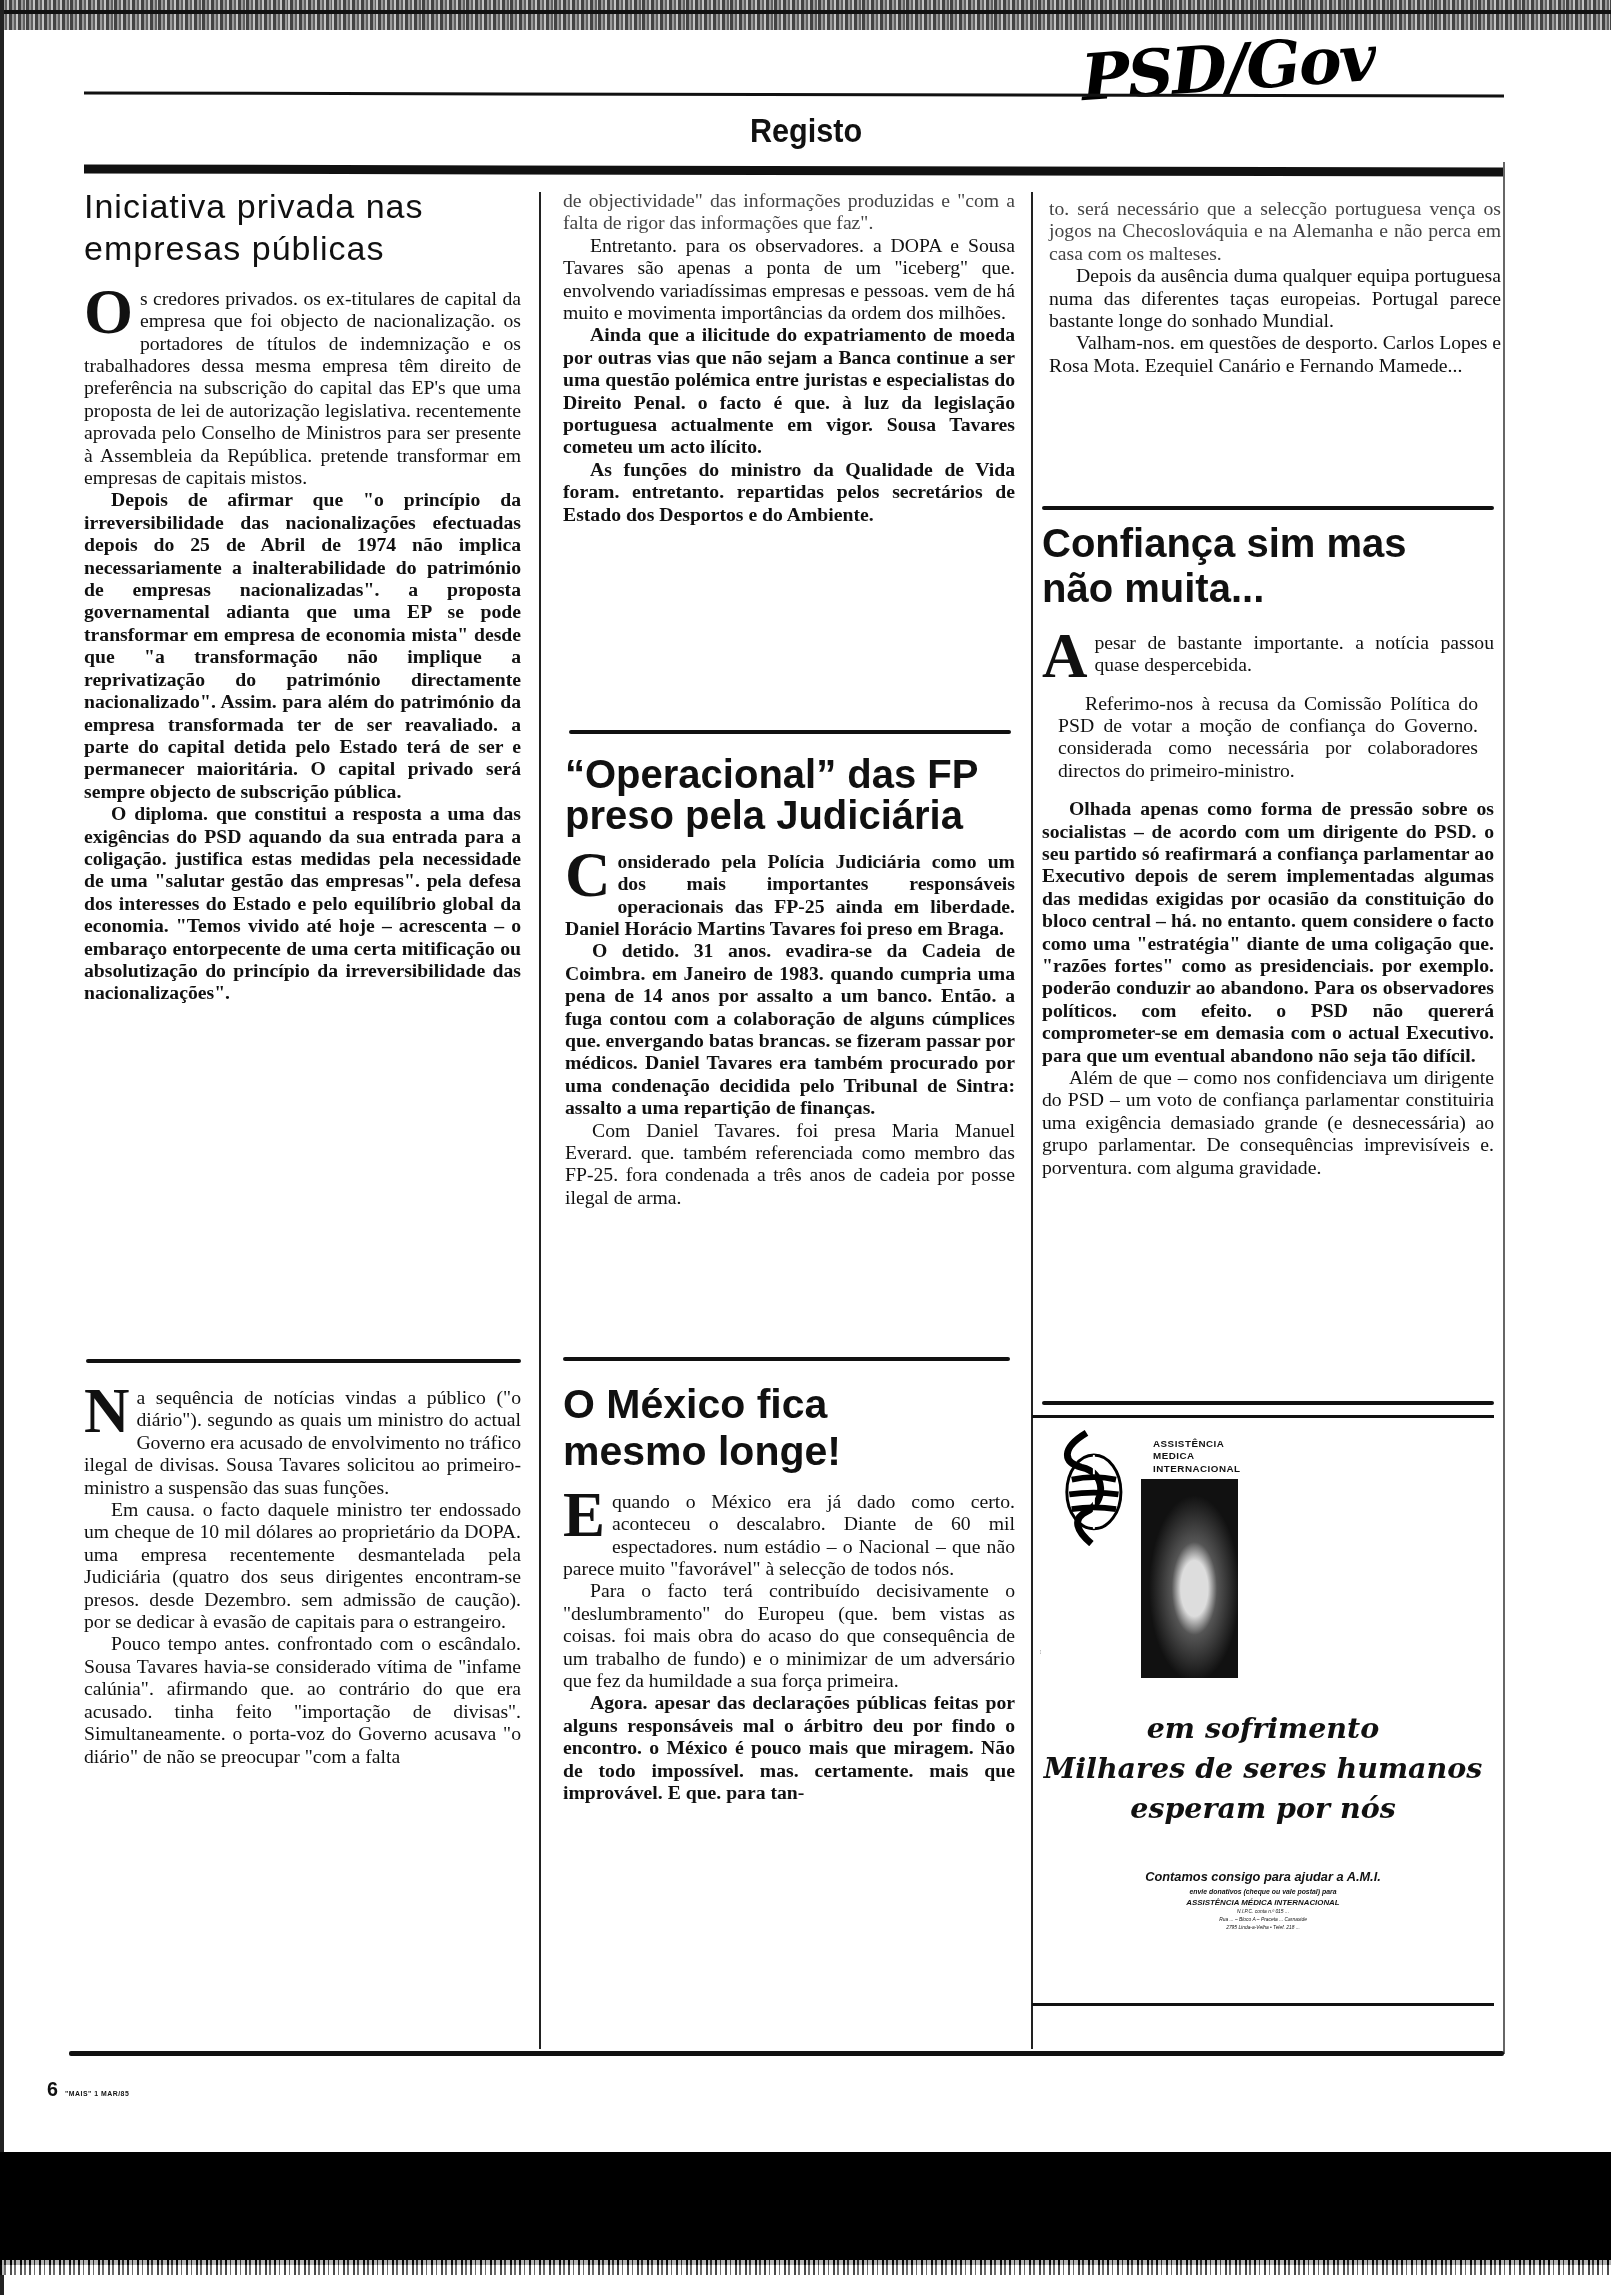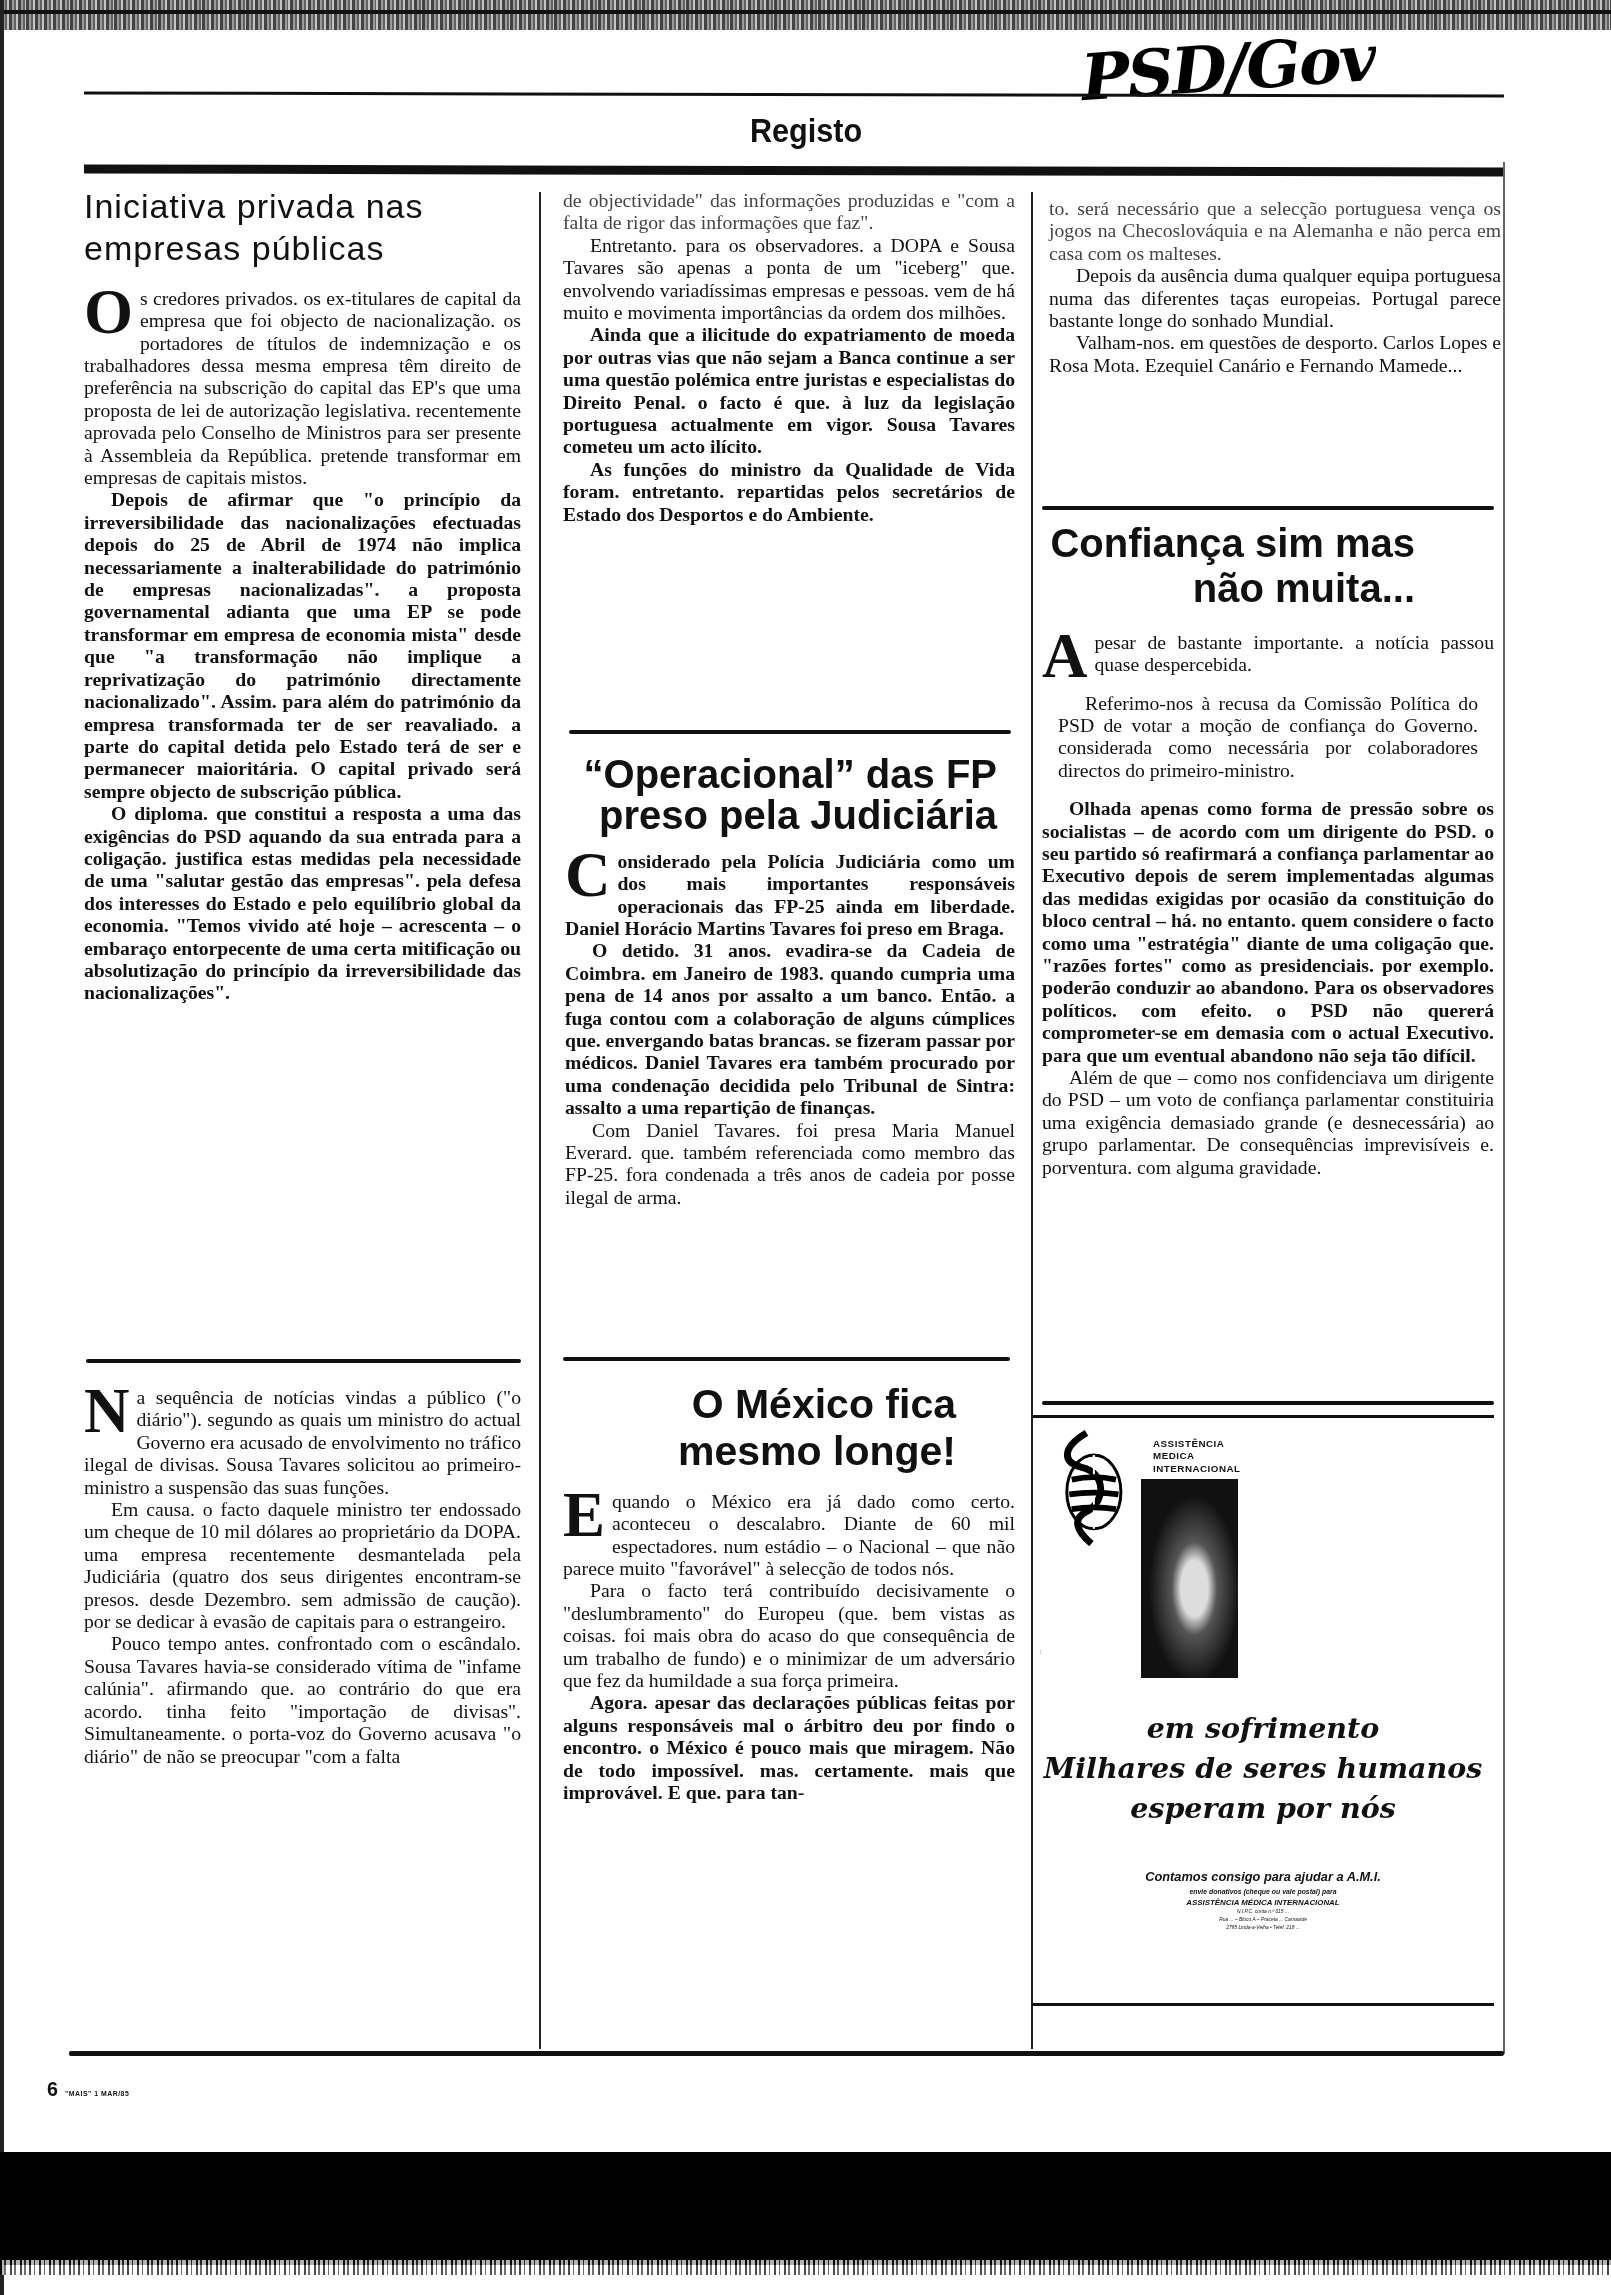--- a/index.html
+++ b/index.html
@@ -36,21 +36,21 @@
   .col1 { left: 84px; width: 437px; }
   .col2 { left: 563px; width: 452px; }
   .col3 { left: 1049px; width: 452px; }
   .vrule { position: absolute; width: 1.5px; background: #222; }
   .hrule { position: absolute; height: 3.9px; background: #111; border-radius: 2px; }
   .headline {
     font-family: "Liberation Sans", "DejaVu Sans", sans-serif; font-weight: bold;
     line-height: 1.0; margin: 0 0 14.7px 0; text-align: left;
   }
   .headline.light { font-weight: normal; font-size: 38px; letter-spacing: 1px; }
-  .headline.heavy { font-size: 42px; transform-origin: left top; text-align: right; }
+  .headline.heavy { font-size: 42px; transform-origin: left top; }
   .dropcap {
     float: left; font-size: 63px; line-height: 45px; margin: 2.9px 6.9px 0 0; font-weight: bold;
     font-family: "Liberation Serif", serif;
   }
   .block { position: absolute; }
   .ad-box {
     position: absolute; left: 1032px; top: 1415px; width: 462px; height: 585px;
     border-top: 3.9px solid #111; border-bottom: 3.9px solid #111;
   }
   .ad-logo { position: absolute; left: 19.7px; top: 9.8px; width: 128px; height: 118px; }
@@ -121,21 +121,21 @@
     <p style="font-weight:600;">O diploma. que constitui a resposta a uma das exigências do PSD aquando da sua entrada para a coligação. justifica estas medidas pela necessidade de uma "salutar gestão das empresas". pela defesa dos interesses do Estado e pelo equilíbrio global da economia. "Temos vivido até hoje – acrescenta – o embaraço entorpecente de uma certa mitificação ou absolutização do princípio da irreversibilidade das nacionalizações".</p>
   </article>
 </div>
 
 <div class="hrule" style="left:86px; top:1359px; width:435px;"></div>
 
 <div class="block col1" style="position:absolute; left:84px; top:1386px; width:437px; font-size:19.7px; line-height:22.4px; text-align:justify;">
   <article>
     <p class="first" style="margin:0;"><span class="dropcap">N</span><span>a sequência de notícias vindas a público ("o diário"). segundo as quais um ministro do actual Governo era acusado de envolvimento no tráfico ilegal de divisas. Sousa Tavares solicitou ao primeiro-ministro a suspensão das suas funções.</span></p>
     <p style="margin:0; text-indent:27px;">Em causa. o facto daquele ministro ter endossado um cheque de 10 mil dólares ao proprietário da DOPA. uma empresa recentemente desmantelada pela Judiciária (quatro dos seus dirigentes encontram-se presos. desde Dezembro. sem admissão de caução). por se dedicar à evasão de capitais para o estrangeiro.</p>
-    <p style="margin:0; text-indent:27px;">Pouco tempo antes. confrontado com o escândalo. Sousa Tavares havia-se considerado vítima de "infame calúnia". afirmando que. ao contrário do que era acordo. tinha feito "importação de divisas". Simultaneamente. o porta-voz do Governo acusava "o diário" de não se preocupar "com a falta</p>
+    <p style="margin:0; text-indent:27px;">Pouco tempo antes. confrontado com o escândalo. Sousa Tavares havia-se considerado vítima de "infame calúnia". afirmando que. ao contrário do que era acusado. tinha feito "importação de divisas". Simultaneamente. o porta-voz do Governo acusava "o diário" de não se preocupar "com a falta</p>
   </article>
 </div>
 
 <div class="col col2">
   <p class="first" style="color:#444;">de objectividade" das informações produzidas e "com a falta de rigor das informações que faz".</p>
   <p>Entretanto. para os observadores. a DOPA e Sousa Tavares são apenas a ponta de um "iceberg" que. envolvendo variadíssimas empresas e pessoas. vem de há muito e movimenta importâncias da ordem dos milhões.</p>
   <p style="font-weight:600;">Ainda que a ilicitude do expatriamento de moeda por outras vias que não sejam a Banca continue a ser uma questão polémica entre juristas e especialistas do Direito Penal. o facto é que. à luz da legislação portuguesa actualmente em vigor. Sousa Tavares cometeu um acto ilícito.</p>
   <p style="font-weight:600;">As funções do ministro da Qualidade de Vida foram. entretanto. repartidas pelos secretários de Estado dos Desportos e do Ambiente.</p>
 </div>
 

